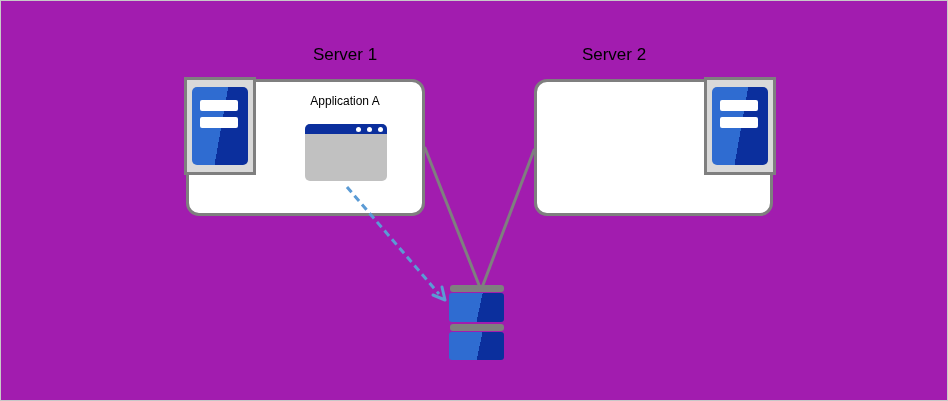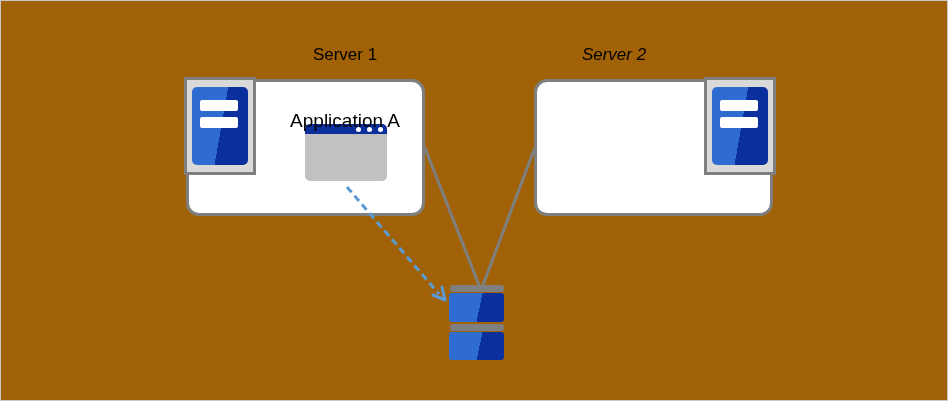--- a/index.html
+++ b/index.html
@@ -3,21 +3,21 @@
 <meta charset="utf-8">
 <style>
   * { margin:0; padding:0; box-sizing:border-box; }
   body {
     font-family: "Liberation Sans", sans-serif;
     background:#ffffff;
   }
   .canvas {
     position:relative;
     width:948px; height:401px;
-    background:#a16207;
+    background:#a21caf;
     border:1px solid #c8c8c8;
     overflow:hidden;
   }
   
   .server-box {
     position:absolute;
     width:239px; height:137px;
     background:#ffffff;
     border:3px solid #7f7f7f;
     border-radius:13px;
@@ -96,22 +96,22 @@
   
   .diagram-label {
     position:absolute;
     color:#000000;
     font-size:17px;
     white-space:nowrap;
     transform:translateX(-50%);
     z-index:3;
   }
   .label-server1 { left:344px; top:44px; }
-  .label-server2 { left:613px; top:44px;font-style:italic; }
-  .label-application { left:344px; top:109px; font-size:19px; }
+  .label-server2 { left:613px; top:44px; }
+  .label-application { left:344px; top:93px; font-size:12px; }
   .label-shared-disk { left:481px; top:369px; }
 
   
   .connector-svg {
     position:absolute; left:0; top:0;
     width:948px; height:401px;
     pointer-events:none;
     z-index:4;
   }
   .solid-line { stroke:#7f7f7f; stroke-width:3; fill:none; stroke-linecap:round; }

